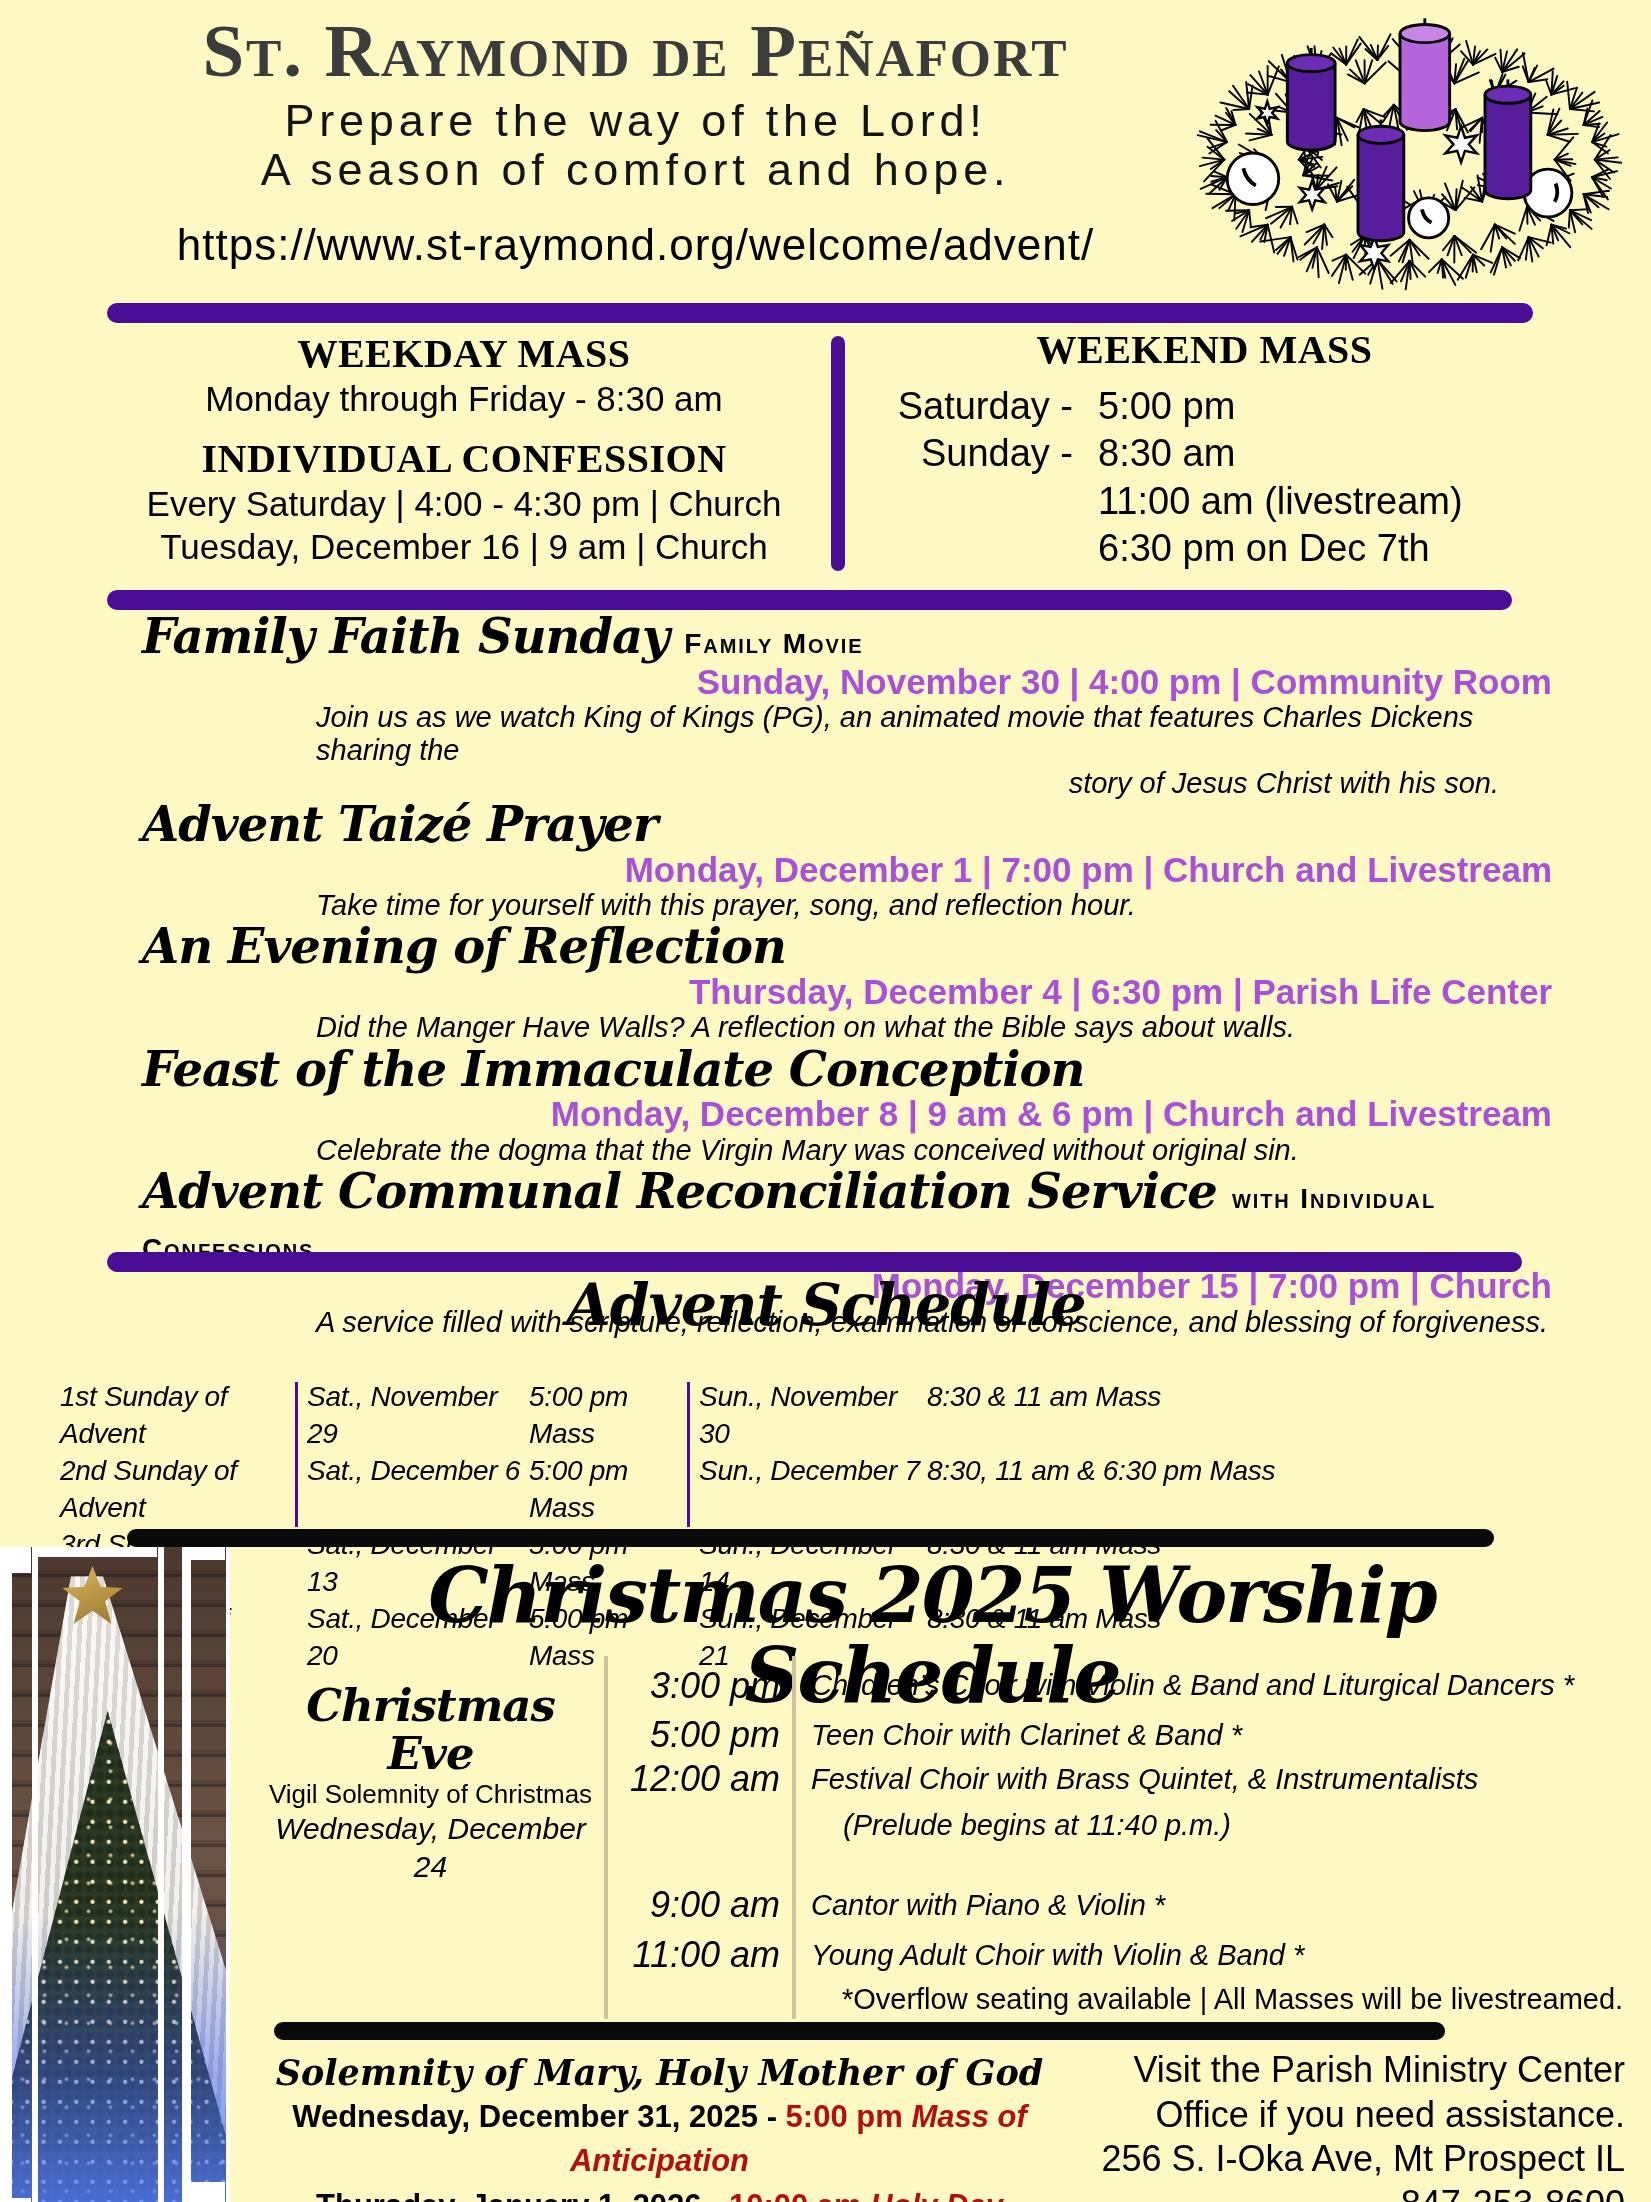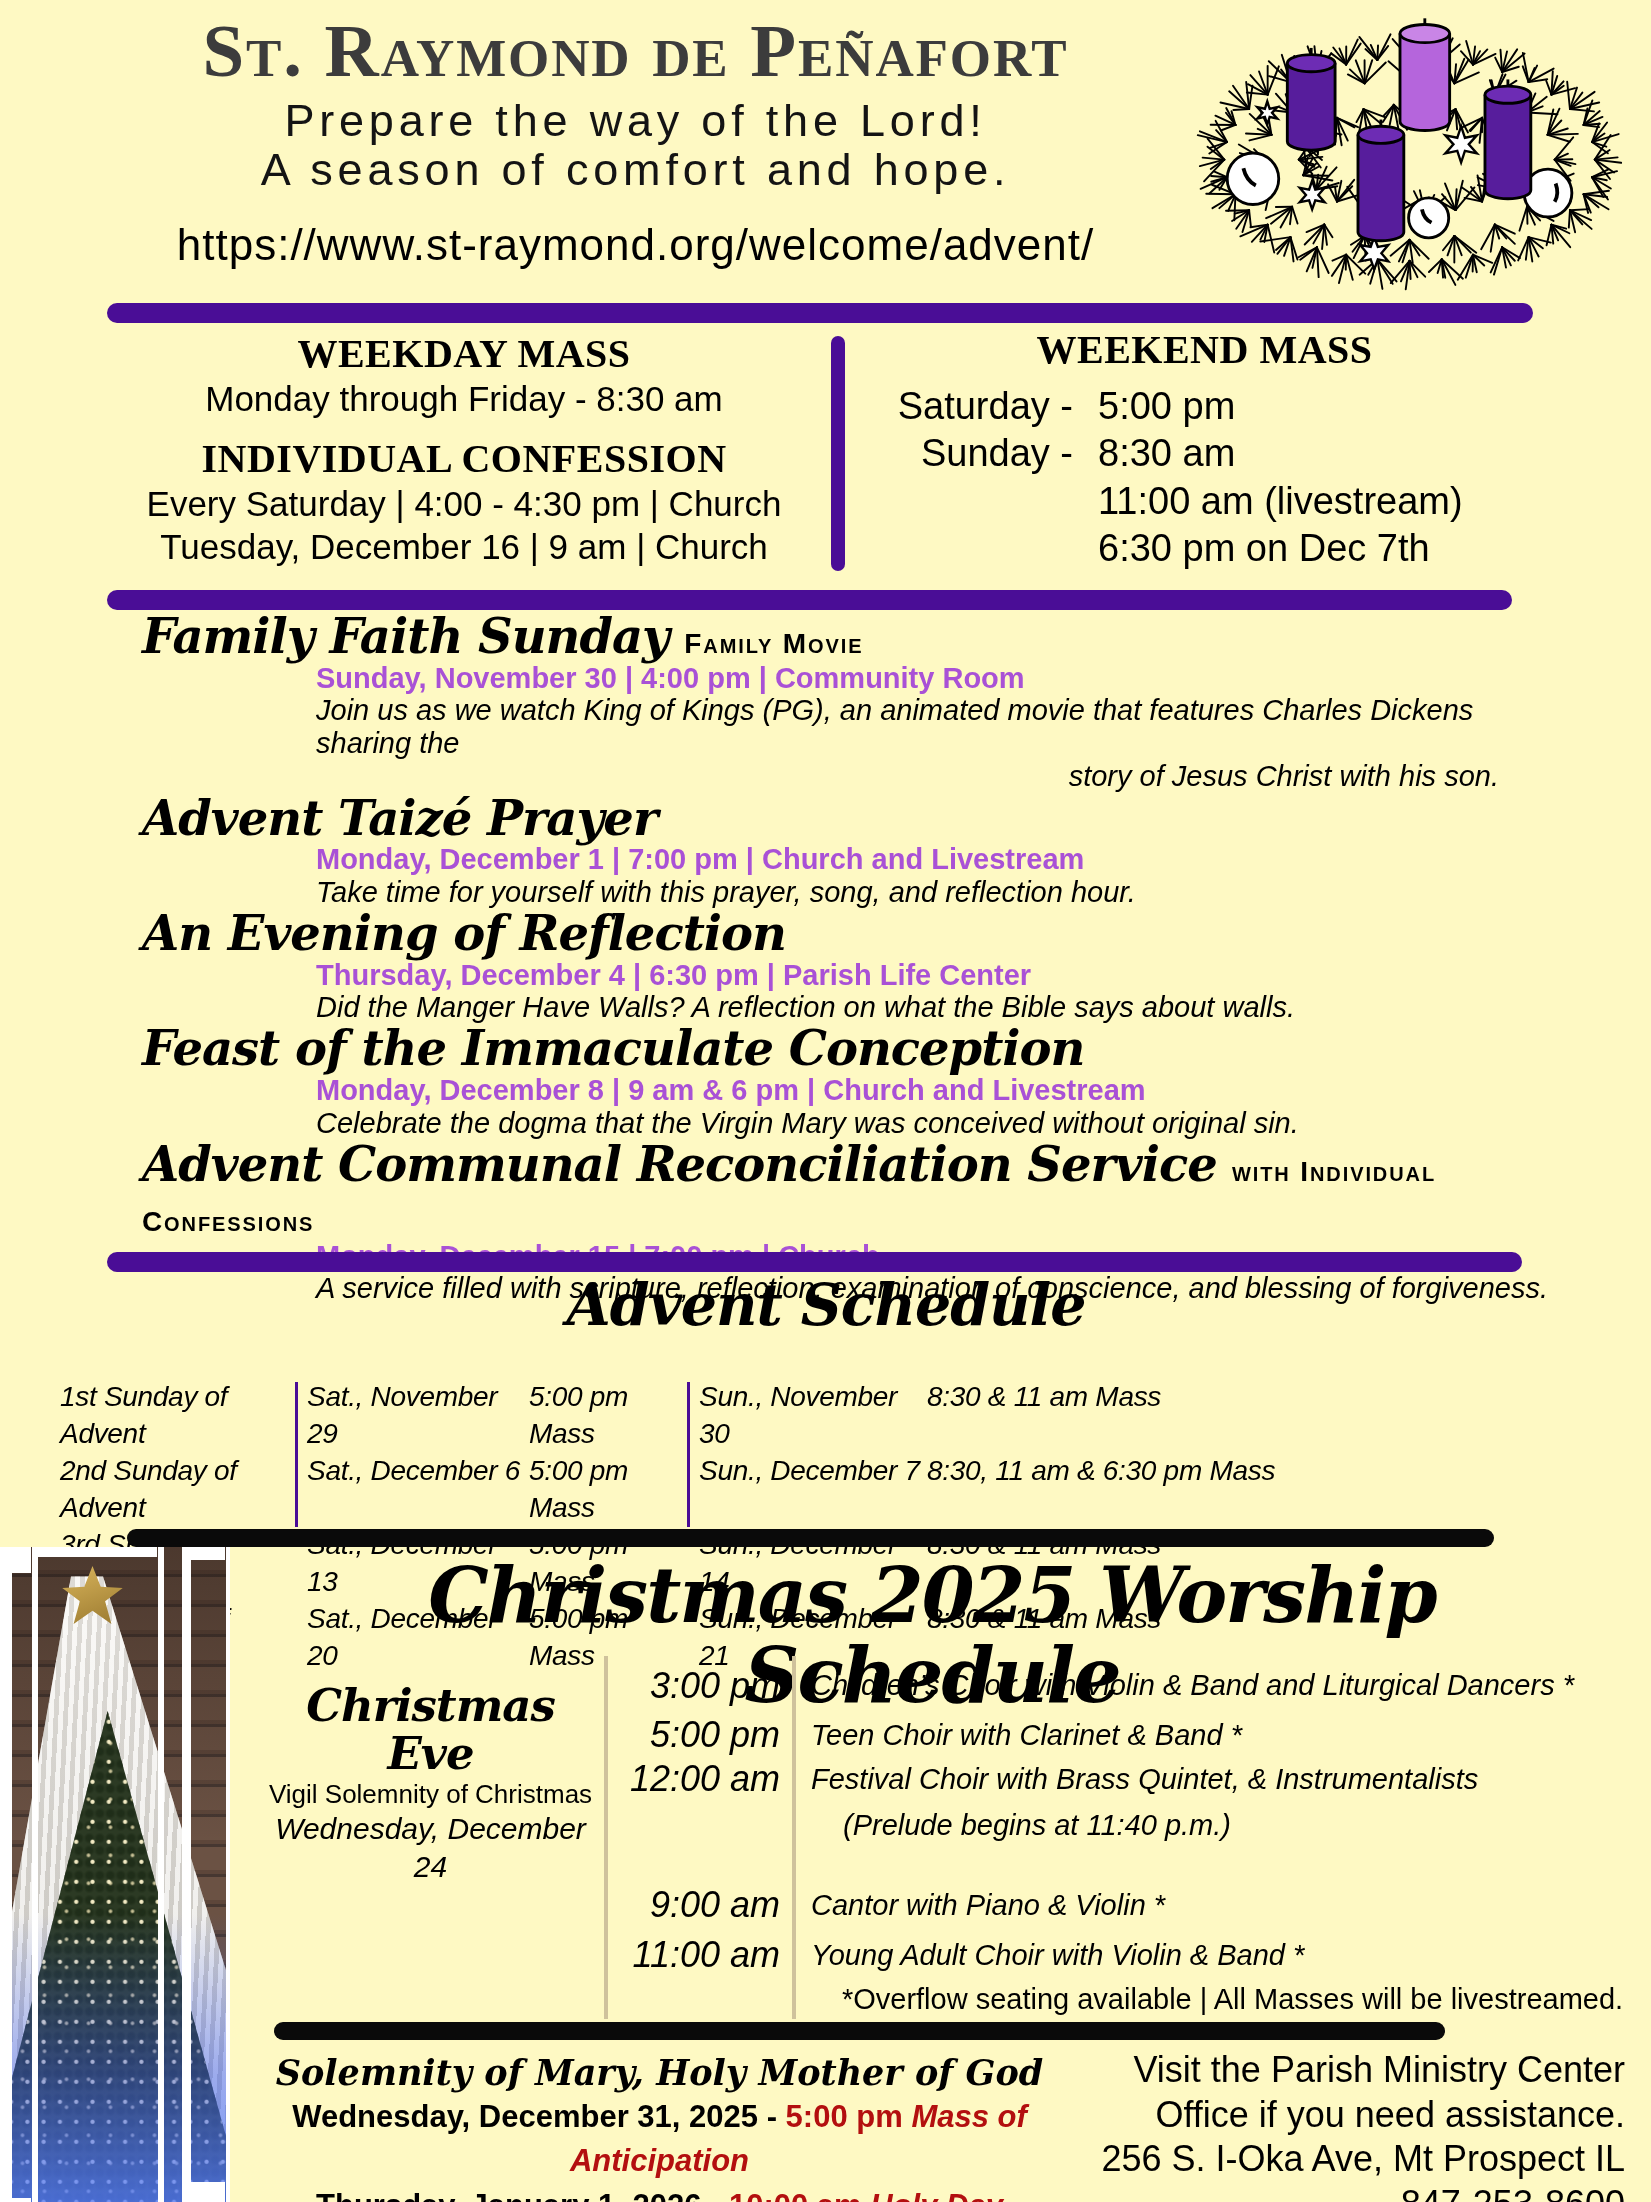--- a/index.html
+++ b/index.html
@@ -42,21 +42,21 @@
   .mass-right .mass-title{text-align:center;margin-bottom:9.6px;}
   .wk-row{display:grid;grid-template-columns:208px auto;column-gap:25px;font-size:38px;line-height:1.25;}
   .wk-day{text-align:right;}
 
   
   .events{position:absolute;left:113px;top:612px;width:1439px;}
   .ev-head{font-family:"DejaVu Serif",serif;font-style:italic;font-weight:700;
            font-size:48px;line-height:1.04;letter-spacing:-1px;margin-left:29px;}
   .ev-suffix{font-family:"Liberation Sans",sans-serif;font-style:normal;font-weight:700;
              font-variant:small-caps;font-size:28px;letter-spacing:1.9px;margin-left:15.3px;}
-  .ev-date{color:var(--accent_purple);font-weight:700;font-size:29px;line-height:1.12;margin-left:203px;}
+  .ev-date{color:var(--accent_purple);font-weight:700;font-size:35px;line-height:1.12;margin-left:203px;text-align:right;}
   .ev-desc{font-style:italic;font-size:29px;line-height:1.14;margin-left:203px;}
   .ev-desc2{font-style:italic;font-size:29px;line-height:1.14;text-align:right;margin-right:53px;}
 
   
   .adv-title{position:absolute;left:109px;top:1271px;width:1434px;text-align:center;
              font-family:"DejaVu Serif",serif;font-style:italic;font-weight:700;font-size:57px;letter-spacing:-1px;}
   .adv-table{position:absolute;left:60px;top:1378px;width:1568px;font-style:italic;
              font-size:28px;letter-spacing:-0.3px;}
   .adv-row{display:grid;grid-template-columns:247px 222px 170px 228px auto;line-height:37px;}
   .adv-sep{position:absolute;width:2.9px;background:var(--purple_bar);top:3.8px;height:145px;}

